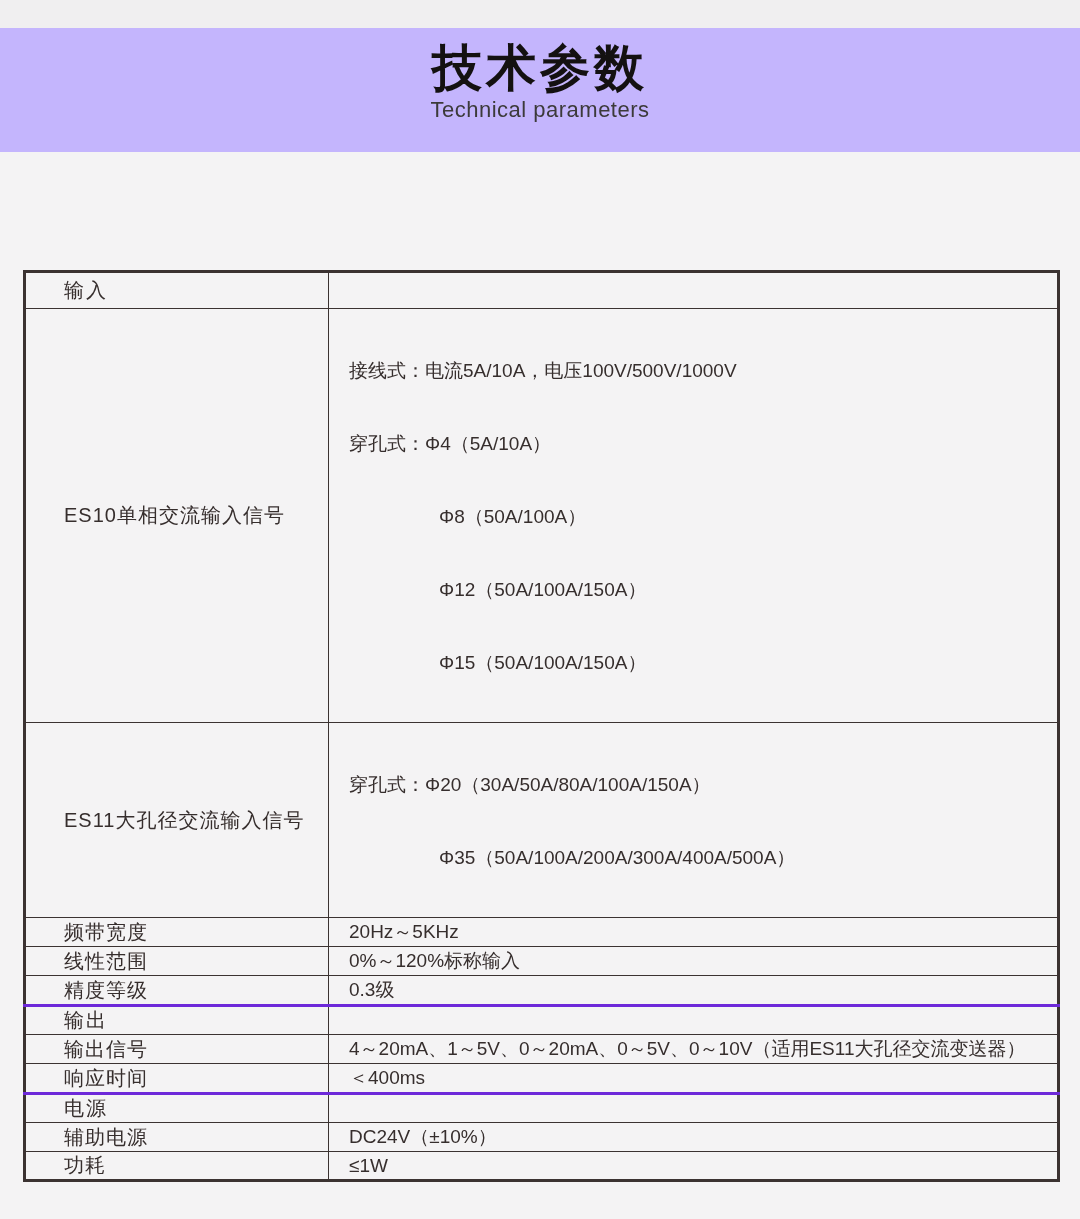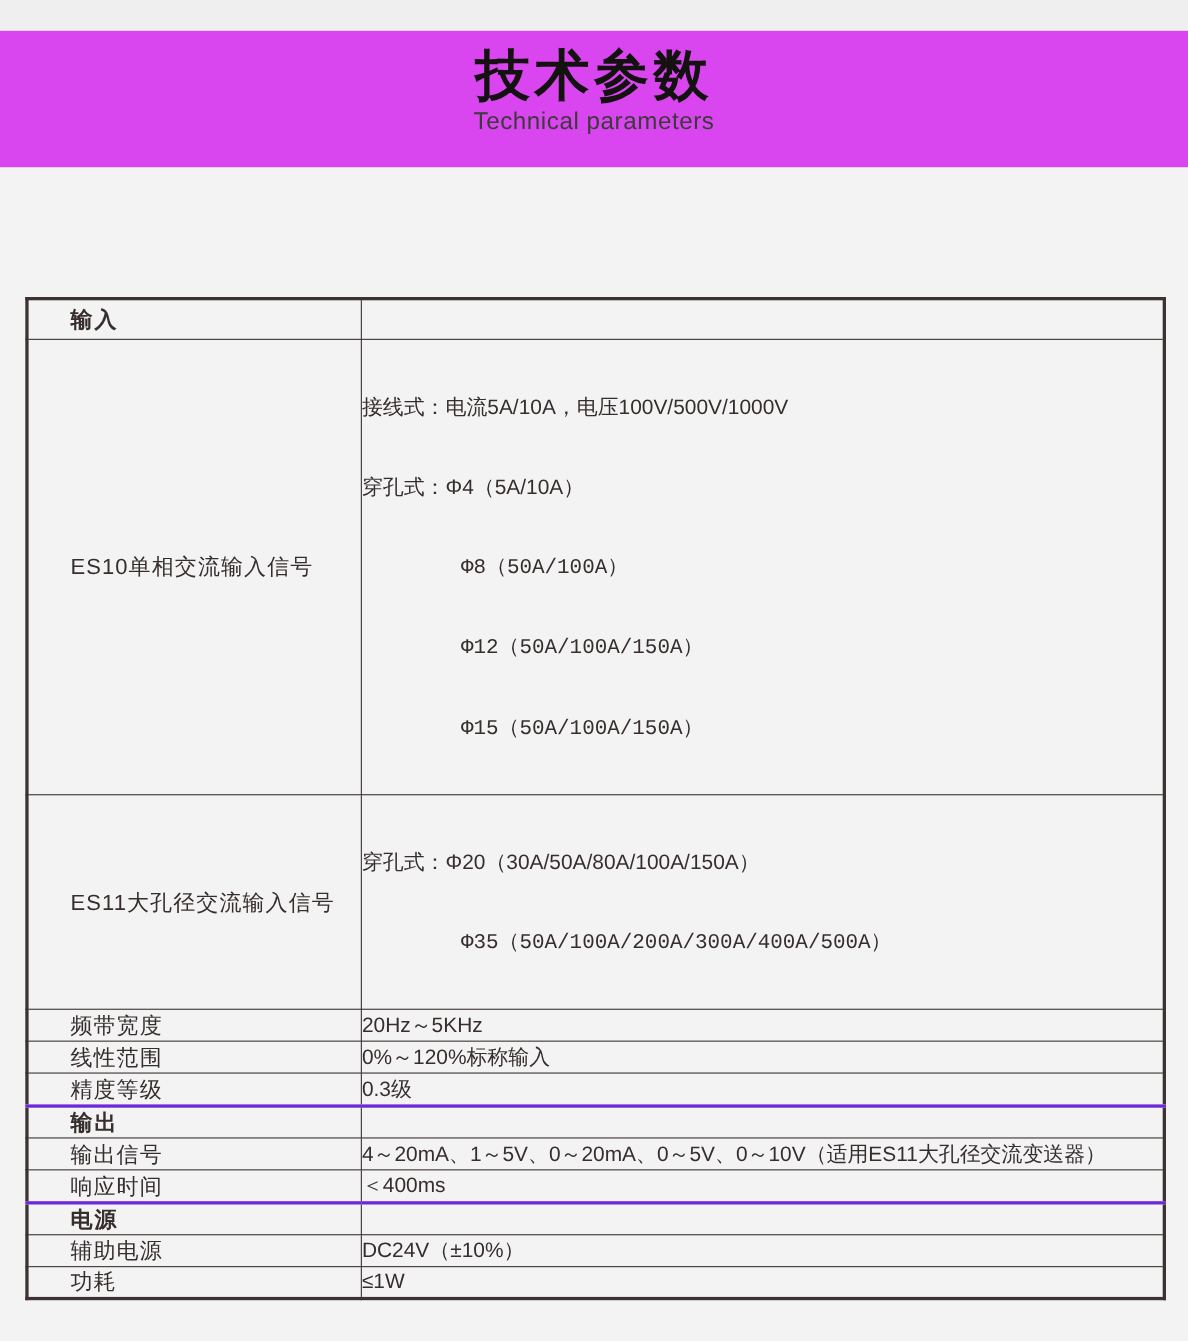--- a/index.html
+++ b/index.html
@@ -4,43 +4,43 @@
 <style>
   html,body{margin:0;padding:0;}
   body{
     width:1080px;height:1219px;position:relative;overflow:hidden;
     background:#f4f3f4;
     font-family:"Liberation Sans",sans-serif;
     color:#362e2d;
   }
   
   .top-strip{height:28px;background:#f0eff0;}
-  .header-band{height:124px;background:#d946ef;text-align:center;}
+  .header-band{height:124px;background:#c4b5fd;text-align:center;}
   .page-title{
     padding-top:12px;font-size:50px;font-weight:700;color:#141111;
     letter-spacing:4px;line-height:1.12;
   }
   .page-subtitle{font-size:22px;color:#3c3a3a;letter-spacing:0.5px;margin-top:1px;}
 
   
   table.spec{
     position:absolute;left:23px;top:270px;width:1034px;
     border-collapse:collapse;table-layout:fixed;
     border:3px solid #3b3231;
   }
   col.c-label{width:304px;}
   col.c-value{width:730px;}
   td{border:1px solid #3b3231;overflow:hidden;}
   tr.sec td{border-top:3px solid #6d28d9;}
   td.lbl{padding:0 4px 0 38px;font-size:20px;letter-spacing:1px;}
-  td.lbl.bold{font-weight:700;letter-spacing:2px;}
-  td.val{padding:1px 8px 1px 0;font-size:19px;white-space:pre-wrap;}
+  td.lbl.bold{font-weight:400;letter-spacing:2px;}
+  td.val{padding:1px 8px 1px 20px;font-size:19px;white-space:pre-wrap;}
   td.top{vertical-align:top;padding-top:3px;}
   .line{line-height:29px;white-space:pre;}
-  .line.ind{margin-left:90px;font-family:Liberation Mono, monospace;}
+  .line.ind{margin-left:90px;}
   tr.h-sec1{height:37px;}
   tr.h-es10{height:146px;}
   tr.h-es11{height:85px;}
   tr.std{height:29px;}
 </style>
 </head>
 <body>
 
 <div class="top-strip"></div>
 

